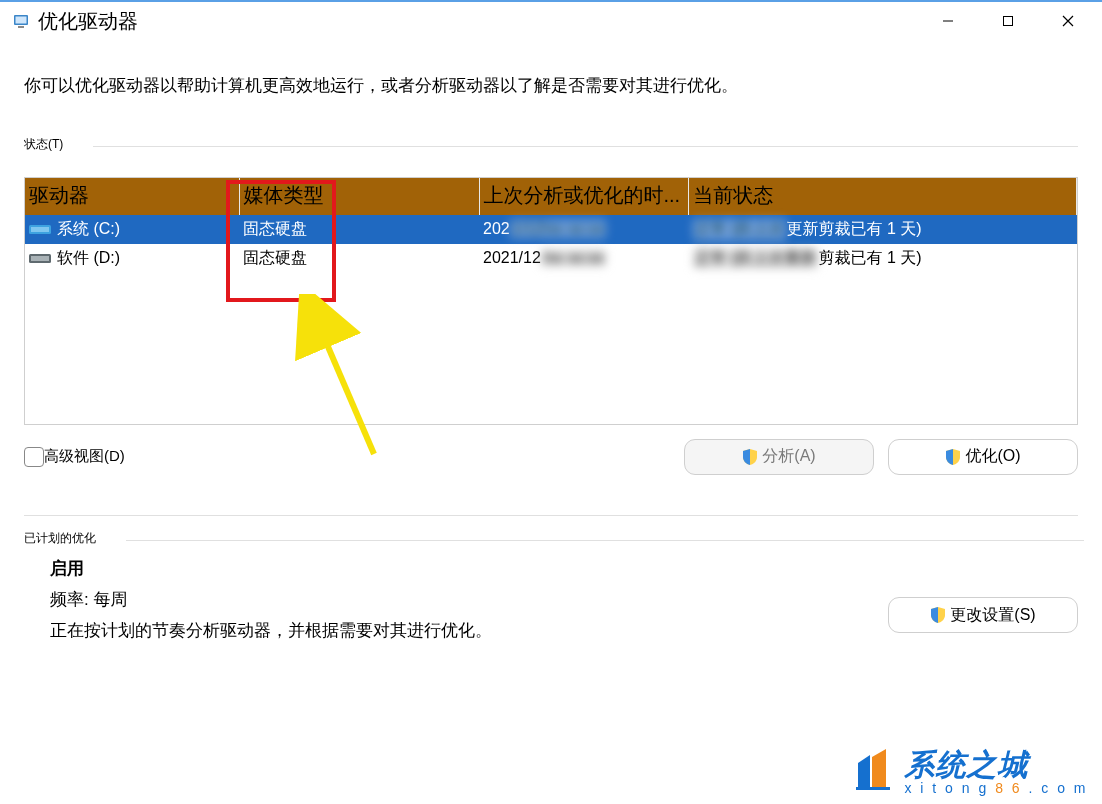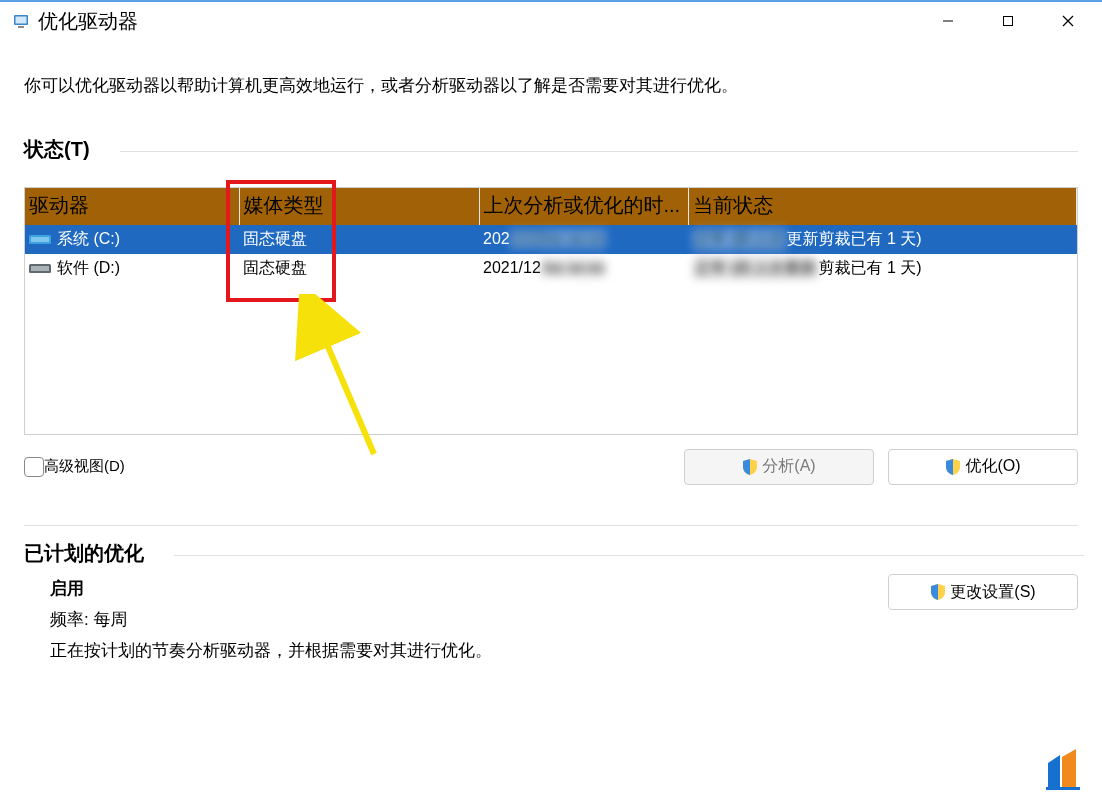--- a/index.html
+++ b/index.html
@@ -33,21 +33,21 @@
     width: 60px; height: 40px;
     display: flex; align-items: center; justify-content: center;
     font-size: 14px;
     cursor: default;
   }
   .win-btn svg { display: block; }
   
   .content { padding: 18px 24px 0 24px; }
   .description { font-size: 17px; margin: 16px 0 38px 0; line-height: 1.4; }
   .section-label-row { display: flex; align-items: center; }
-  .section-label { font-size: 20px; padding-right: 30px; font-weight: bold; }
+  .section-label { font-size: 12px; padding-right: 30px; }
   .section-line { flex: 1; border-top: 1px solid #e0e0e0; margin-top: 4px; }
   
   .table-wrap {
     border: 1px solid #cfcfcf;
     margin-top: 24px;
     height: 248px;
     overflow: hidden;
     position: relative;
   }
   .table { width: 100%; border-collapse: collapse; }
@@ -89,21 +89,21 @@
   }
   .checkbox-wrap { display: flex; align-items: center; }
   .checkbox-box {
     width: 20px; height: 20px;
     border: 1px solid #888;
     border-radius: 4px;
   }
   .btn {
     height: 36px;
     border: 1px solid #cfcfcf;
-    border-radius: 4px;
+    border-radius: 11px;
     background: #fff;
     padding: 0 16px;
     font-size: 16px;
     display: inline-flex;
     align-items: center;
     justify-content: center;
     gap: 4px;
     min-width: 190px;
     cursor: default;
   }
@@ -111,21 +111,21 @@
   .shield {
     width: 16px; height: 18px;
     display: inline-block;
   }
   .sep { height: 1px; background: #e0e0e0; margin-top: 40px; }
   
   .schedule { padding: 10px 18px 0 24px; }
   .sched-body { padding: 10px 0 0 26px; position: relative; }
   .sched-title { font-weight: 700; font-size: 17px; }
   .sched-line { font-size: 17px; margin-top: 8px; }
-  .change-btn-wrap { position: absolute; right: 24px; top: 574px; }
+  .change-btn-wrap { position: absolute; right: 24px; top: 597px; }
   
   .anno-box {
     position: absolute;
     border: 4px solid #e2181c;
     left: 226px; top: 180px;
     width: 110px; height: 122px;
     pointer-events: none;
   }
   .anno-arrow {
     position: absolute;
@@ -307,13 +307,19 @@
 </svg>
 
 <div class="watermark">
   <span class="wm-logo">
     <svg width="46" height="46" viewBox="0 0 46 46">
       <path d="M6 40 L6 16 L18 8 L18 40 Z" fill="#1570cf"></path>
       <path d="M20 40 L20 10 L34 2 L34 40 Z" fill="#f08a1d"></path>
       <rect x="4" y="40" width="34" height="3" fill="#1570cf"></rect>
     </svg>
   </span>
+  <span class="wm-text-col">
+    <span class="wm-title">系统之城</span>
+    <span class="wm-url">
+      <span>x i t o n g </span><span class="orange">8 6</span><span> . c o m</span>
+    </span>
+  </span>
 </div>
 
 </body></html>

